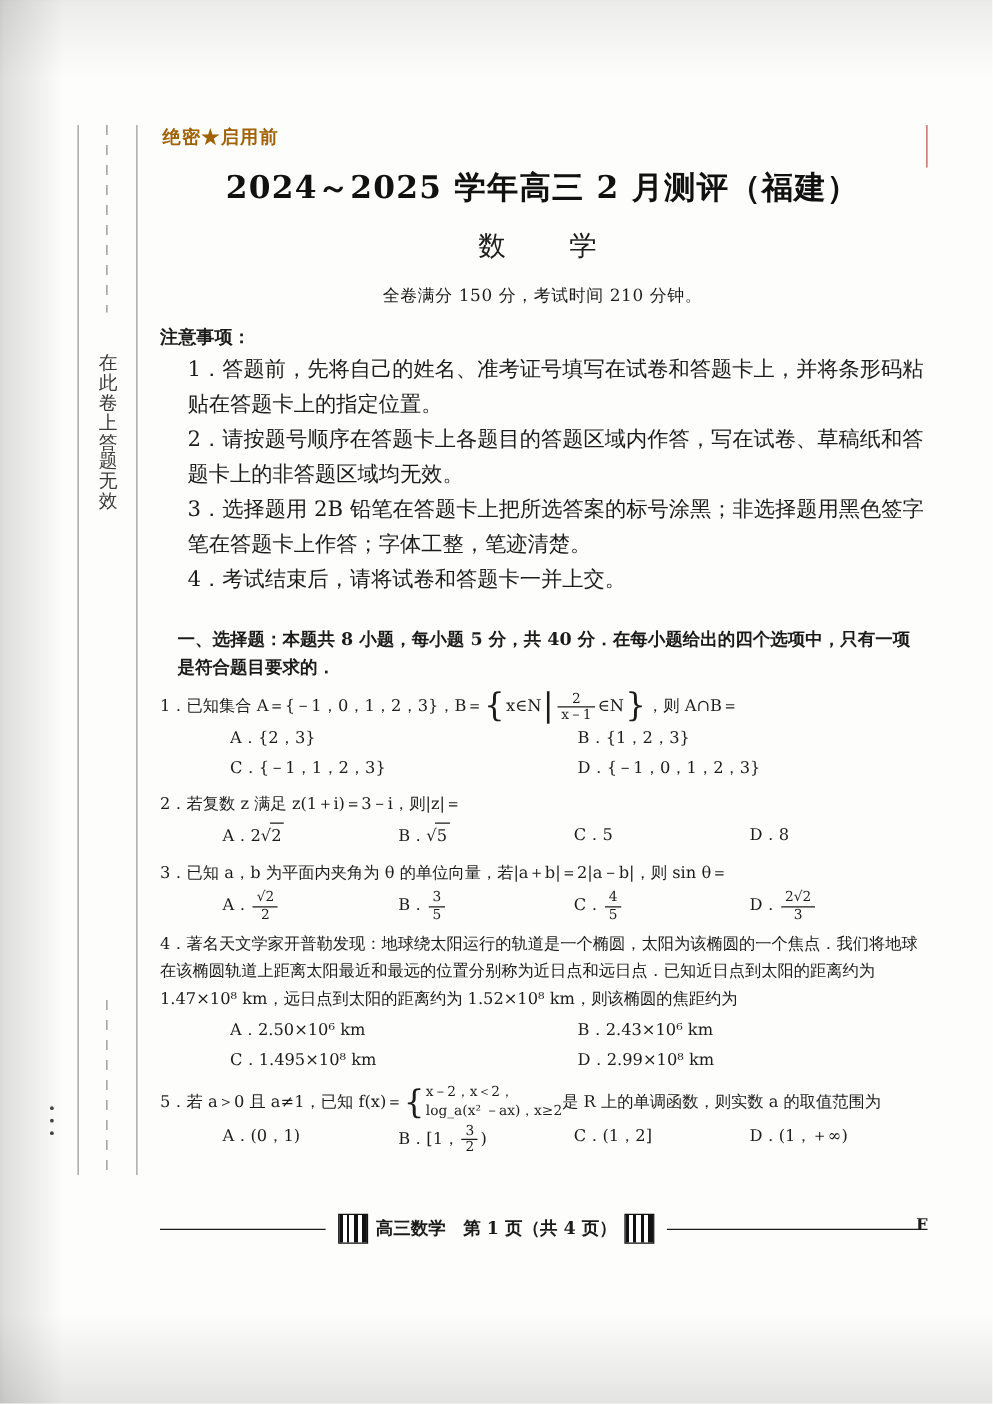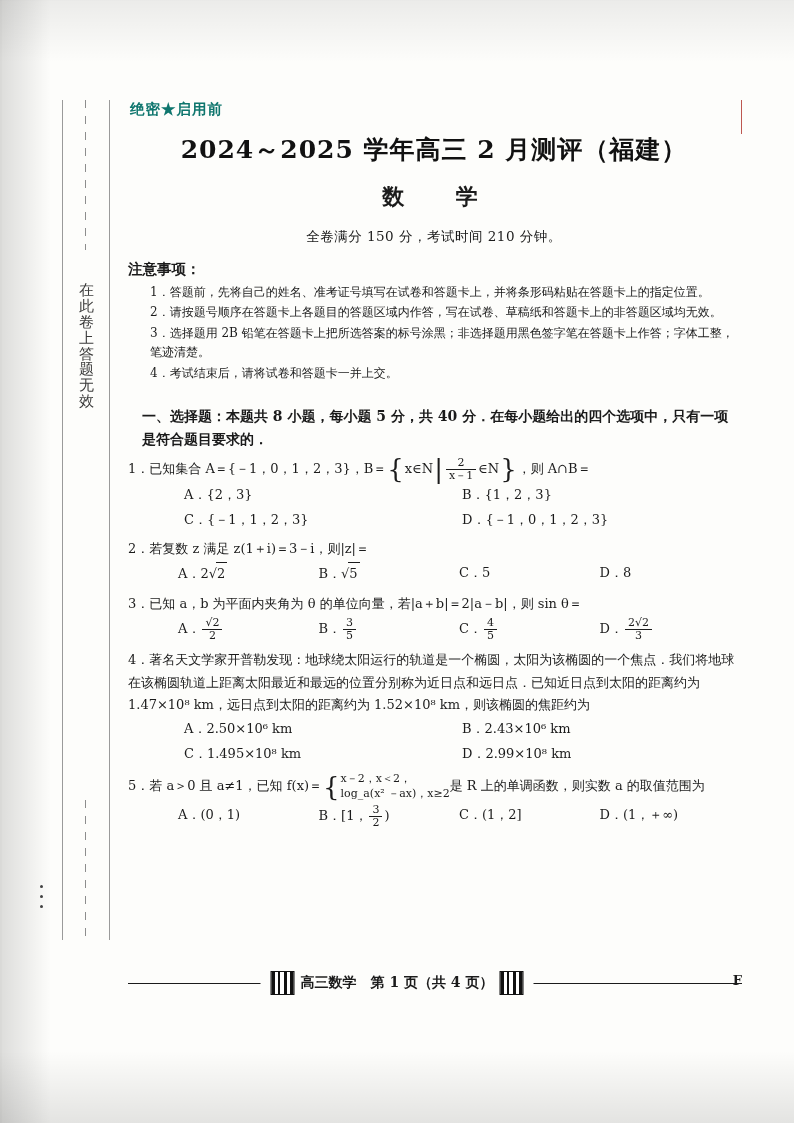--- a/index.html
+++ b/index.html
@@ -67,43 +67,43 @@
   
   .red-rule{
     position:absolute;right:52px;top:100px;width:1px;height:34px;background:#b13a31;opacity:.85;
   }
 
   .content{
     position:absolute;left:128px;top:100px;width:612px;
   }
 
   .secret{
-    font-size:14.5px;font-weight:bold;letter-spacing:1px;color:#0f766e;
+    font-size:14.5px;font-weight:bold;letter-spacing:1px;color:#a16207;
     margin:0 0 14px 2px;
   }
   .doc-title{
     text-align:center;
     font-size:25px;font-weight:bold;letter-spacing:1px;
     margin:2px 0 4px 0;
     color:#111;
     font-family:"DejaVu Serif","Liberation Serif",serif;
   }
   .subject{
     text-align:center;
-    font-size:22px;font-weight:bold;letter-spacing:22px;
+    font-size:22px;font-weight:normal;letter-spacing:22px;
     margin:16px 0 4px 14px;
   }
   .exam-info{
     text-align:center;font-size:13.5px;margin:16px 0 6px 0;letter-spacing:.5px;
   }
   .notice-head{
     font-size:14.5px;font-weight:bold;margin:14px 0 4px 0;
   }
   .notice-list{
-    margin:0;padding:0;list-style:none;font-size:12px;line-height:1.62;
+    margin:0;padding:0;list-style:none;font-size:17px;line-height:1.62;
   }
   .notice-list li{
     padding-left:22px;text-indent:0;margin-bottom:1px;
   }
   .sec-head{
     font-size:14px;font-weight:bold;line-height:1.6;margin:22px 0 6px 14px;
     text-indent:0;
   }
   .q{
     font-size:13px;line-height:1.72;margin:7px 0 0 0;

